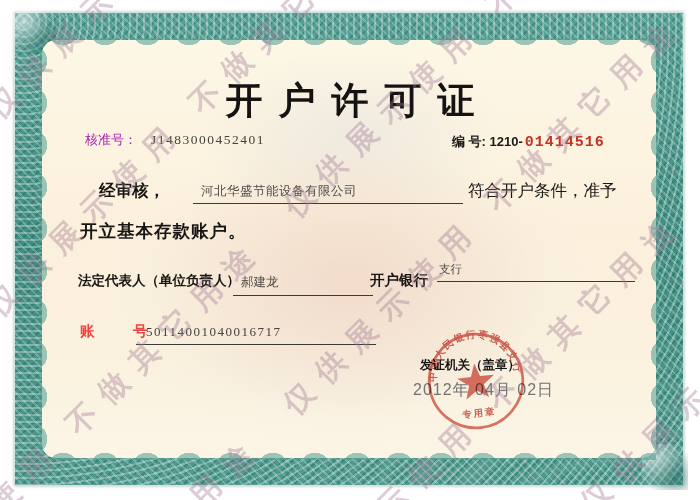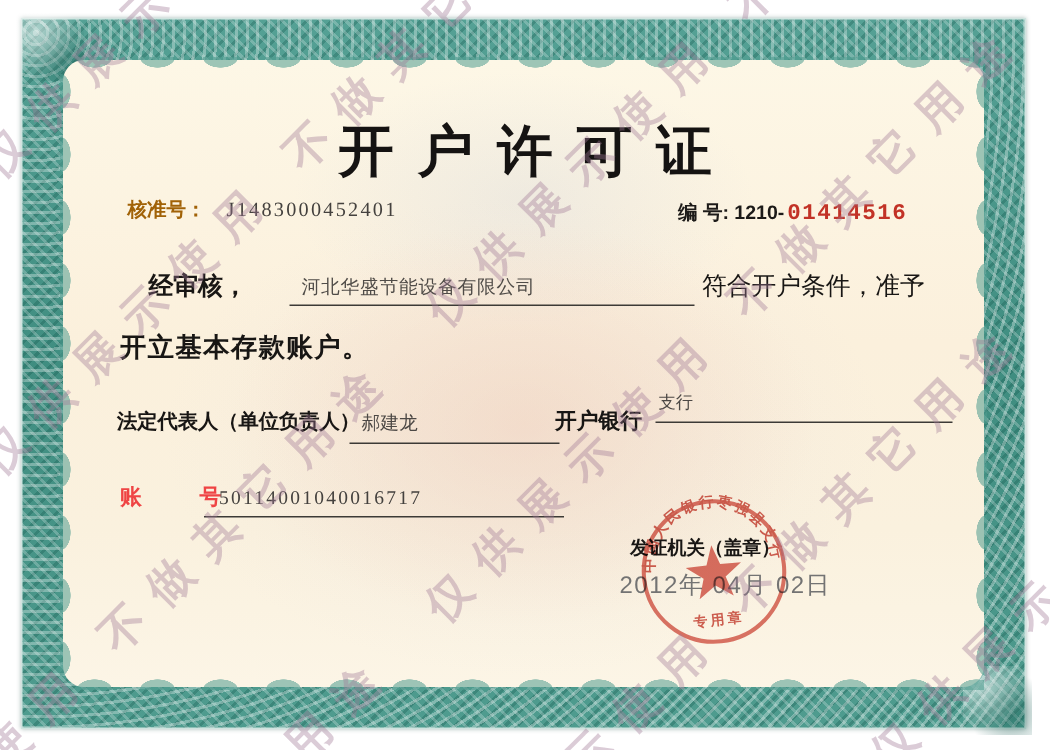--- a/index.html
+++ b/index.html
@@ -52,21 +52,21 @@
     background-size:12px 42px;background-repeat:repeat-y;}
 
   
   .abs{position:absolute;z-index:10;}
   .title{
     left:0;right:0;top:76px;text-align:center;
     font-family:"DejaVu Serif","Liberation Serif",serif;
     font-size:37px;font-weight:900;letter-spacing:16px;color:#151312;
     text-indent:16px;
   }
-  .lbl{font-weight:bold;color:#a16207;}
+  .lbl{font-weight:normal;color:#a21caf;}
   .val{font-family:"Liberation Serif","DejaVu Serif",serif;color:#44413e;}
   .approval{left:85px;top:131px;font-size:13px;}
   .approval .val{margin-left:14px;letter-spacing:1.5px;font-size:13.5px;}
   .serial{left:452px;top:133px;font-size:13px;font-weight:bold;color:#1c1a18;}
   .serial .red{font-family:"Liberation Mono","DejaVu Sans Mono",monospace;
     color:#c23226;font-weight:bold;font-size:15px;letter-spacing:1px;margin-left:2px;}
   .audit-prefix{left:99px;top:180px;font-size:16.5px;font-weight:bold;color:#181614;}
   .company{left:193px;top:181px;width:262px;font-size:12.5px;text-align:left;
     font-family:"Liberation Serif",serif;color:#504c48;letter-spacing:.5px;
     border-bottom:1.2px solid #3c3a36;padding:2px 0 3px 8px;}

